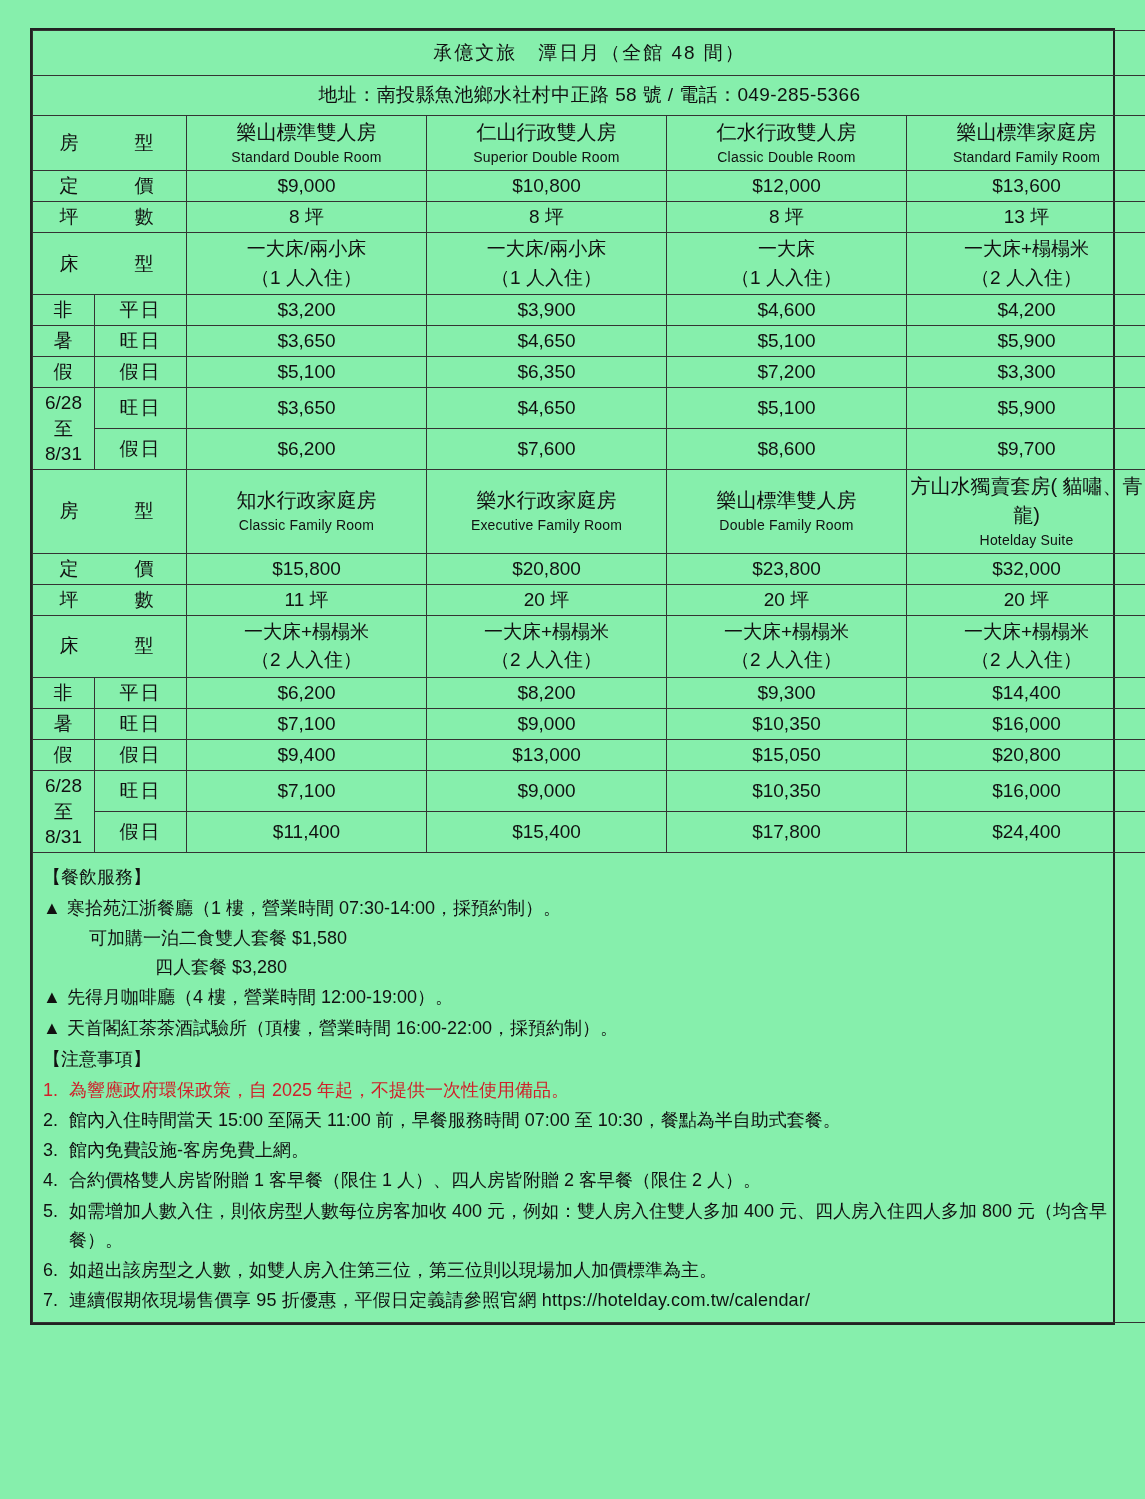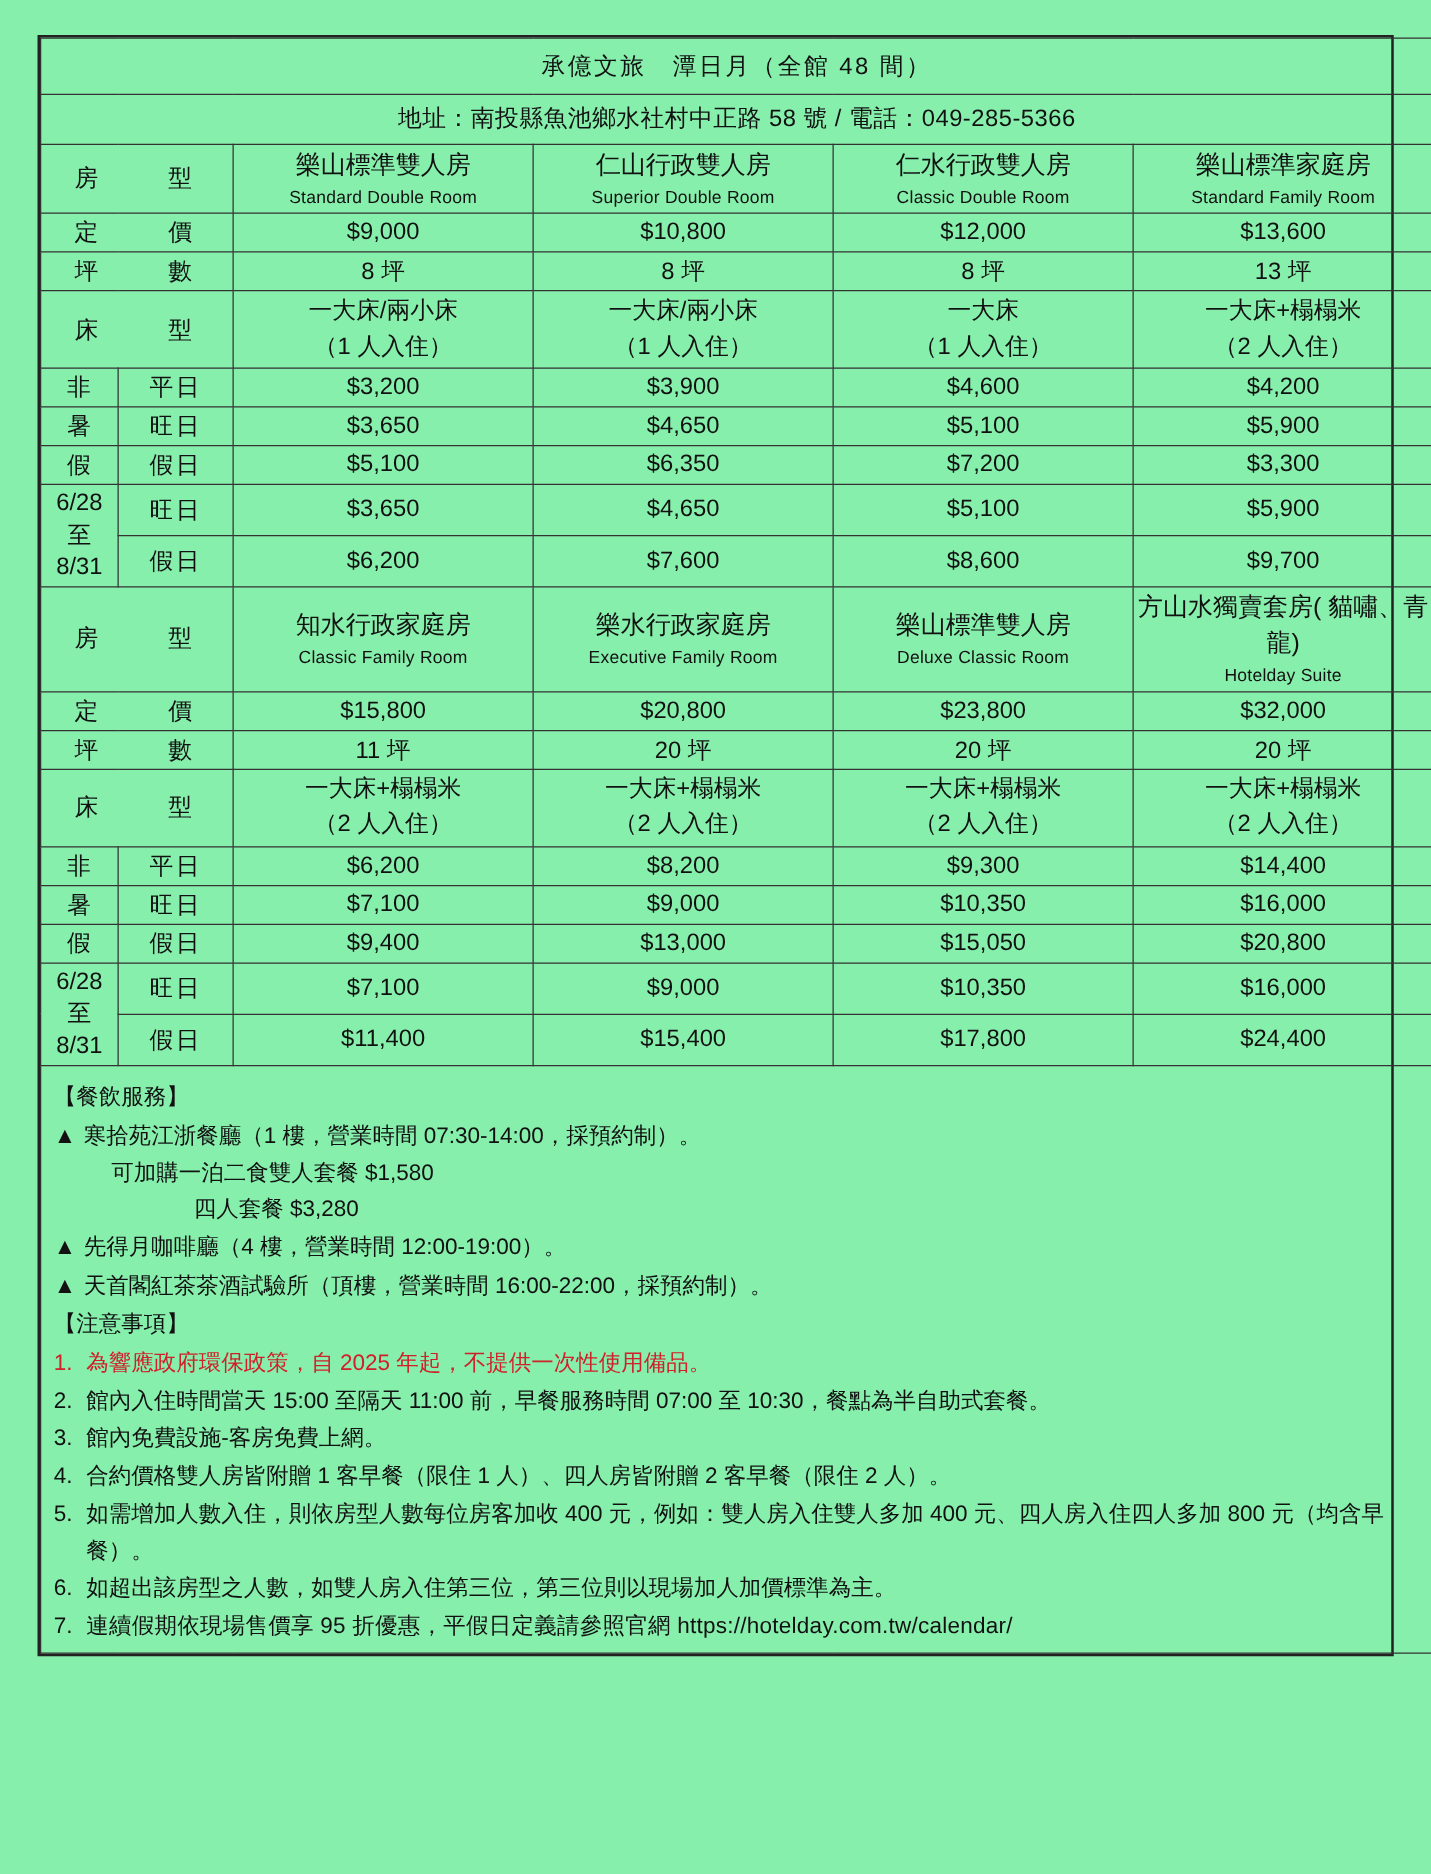--- a/index.html
+++ b/index.html
@@ -242,21 +242,21 @@
           <td>
             <span class="roomname-zh">知水行政家庭房</span>
             <span class="roomname-en">Classic Family Room</span>
           </td>
           <td>
             <span class="roomname-zh">樂水行政家庭房</span>
             <span class="roomname-en">Executive Family Room</span>
           </td>
           <td>
             <span class="roomname-zh">樂山標準雙人房</span>
-            <span class="roomname-en">Deluxe Classic Room</span>
+            <span class="roomname-en">Double Family Room</span>
           </td>
           <td>
             <span class="roomname-zh small">方山水獨賣套房( 貓嘯、青龍)</span>
             <span class="roomname-en">Hotelday Suite</span>
           </td>
         </tr>
         <tr>
           <td colspan="2" class="lbl">定　　價</td>
           <td class="price">$15,800</td>
           <td class="price">$20,800</td>

